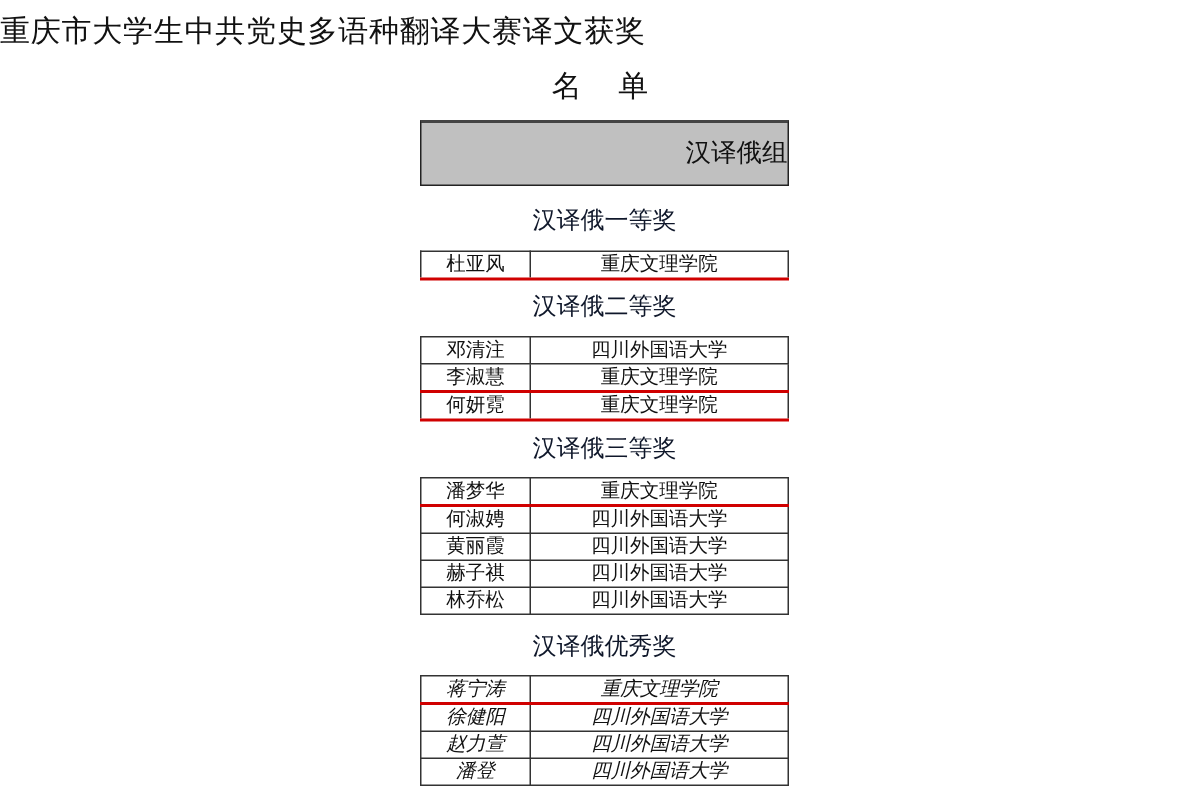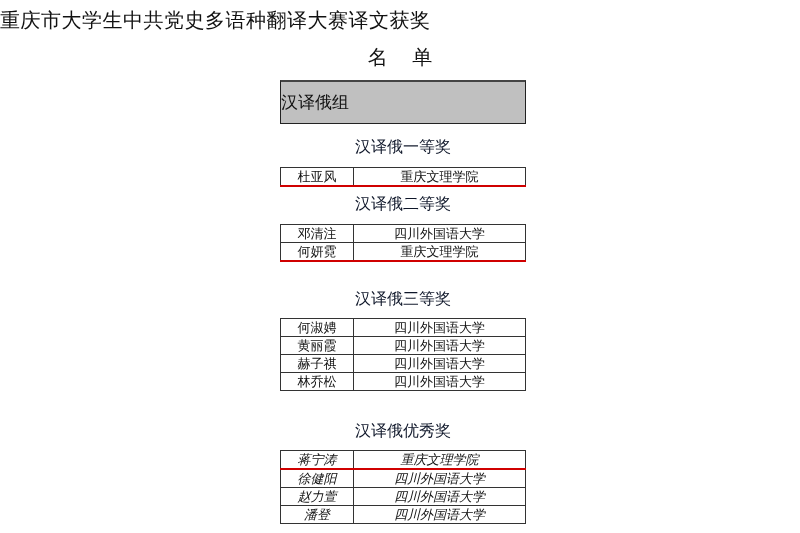--- a/index.html
+++ b/index.html
@@ -11,21 +11,21 @@
       position: absolute; left: 0; width: 800px; top: 7px; text-align: left;
       font-size: 20px; letter-spacing: 0.5px; color: #111;
     }
     .subtitle {
       position: absolute; left: 0; width: 800px; top: 44px; text-align: center;
       font-size: 20px; word-spacing: 18px; color: #111;
     }
     .group-box {
       position: absolute; left: 280px; top: 80px; width: 244px; height: 41px;
       background: #c0c0c0; border: 1px solid #222; border-top: 2px solid #444;
-      text-align: left; line-height: 41px; font-size: 17px; color: #111;
+      text-align: right; line-height: 41px; font-size: 17px; color: #111;
     }
     .award-title {
       position: absolute; left: 280px; width: 246px; text-align: center;
       font-family: "DejaVu Serif", "Liberation Serif", serif; font-size: 16px; color: #0f172a;
     }
     table.list {
       position: absolute; left: 280px; width: 246px; border-collapse: collapse;
       font-family: "DejaVu Serif", "Liberation Serif", serif; font-size: 13px;
     }
     table.list td {
@@ -53,29 +53,37 @@
   </table>
 
 <div class="award-title" style="top:194px;">汉译俄二等奖</div>
 <table class="list" style="top:224px;">
   <tbody>
       <tr>
     <td class="name">邓清注</td>
     <td>四川外国语大学</td>
   </tr>
   <tr class="red">
+    <td class="name">李淑慧</td>
+    <td>重庆文理学院</td>
+  </tr>
+  <tr class="red">
     <td class="name">何妍霓</td>
     <td>重庆文理学院</td>
   </tr>
 </tbody>
   </table>
 
 <div class="award-title" style="top:289px;">汉译俄三等奖</div>
 <table class="list" style="top:318px;">
   <tbody>
+      <tr class="red">
+    <td class="name">潘梦华</td>
+    <td>重庆文理学院</td>
+  </tr>
   <tr>
     <td class="name">何淑娉</td>
     <td>四川外国语大学</td>
   </tr>
   <tr>
     <td class="name">黄丽霞</td>
     <td>四川外国语大学</td>
   </tr>
   <tr>
     <td class="name">赫子祺</td>

